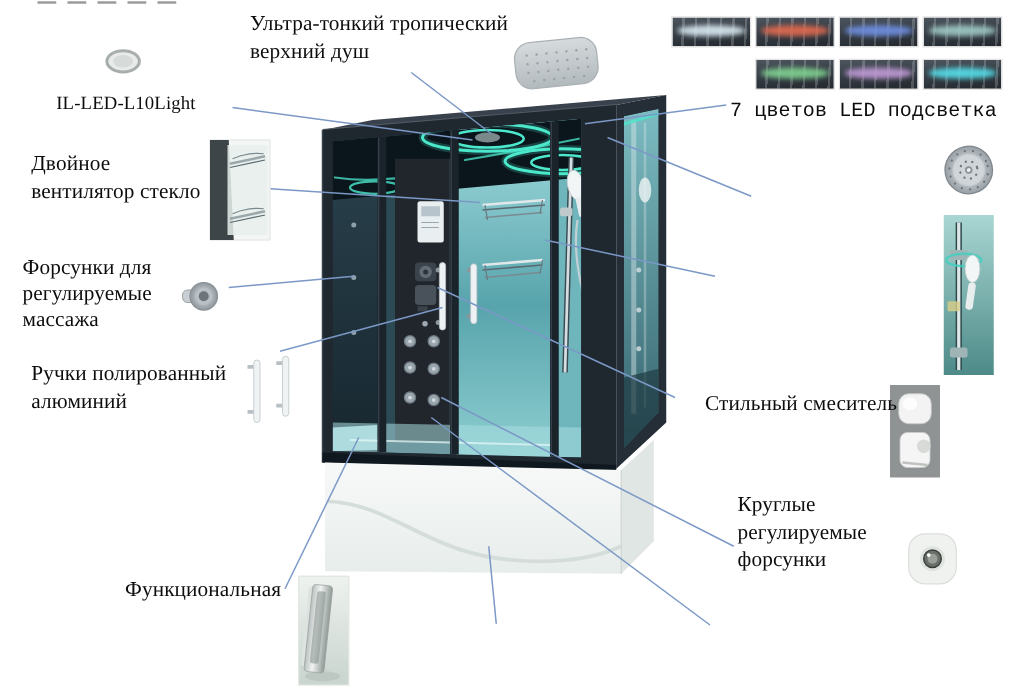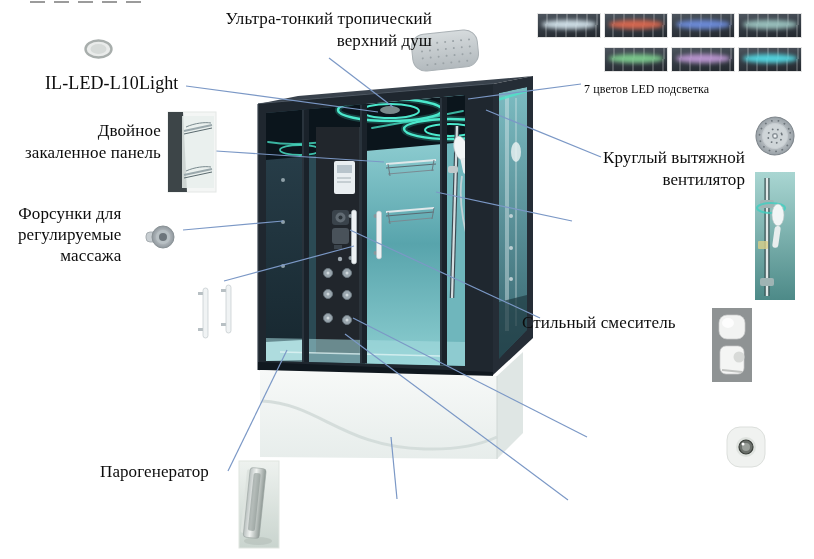--- a/index.html
+++ b/index.html
@@ -1,22 +1,22 @@
 <!DOCTYPE html>
 <html><head>
 <meta charset="utf-8">
 <style>
   html,body{margin:0;padding:0;background:#ffffff;}
   .canvas{position:relative;width:814px;height:559px;background:#fff;overflow:hidden;
-          font-family:"Liberation Serif","DejaVu Serif",serif;text-align:right;}
+          font-family:"Liberation Serif","DejaVu Serif",serif;}
   .art{position:absolute;left:0;top:0;width:814px;height:559px;}
   .label{position:absolute;font-size:17px;line-height:22px;color:#0c0c0c;
          white-space:pre-line;letter-spacing:.1px;}
-  .label.small{font-size:12px;}
-  .label.latin{font-size:18px;}
+  .label.small{font-size:16px;font-family:Liberation Mono, monospace;}
+  .label.latin{font-size:15px;}
   .led-thumb{position:absolute;width:62px;height:23px;border:1px solid #e4e4e4;
       background:linear-gradient(175deg,#4d555e 0%,#333a42 55%,#23282e 100%);overflow:hidden;}
   .led-thumb::before{content:"";position:absolute;inset:0;
       background:repeating-linear-gradient(93deg,transparent 0 8px,rgba(255,255,255,.20) 8px 10px);}
   .led-thumb::after{content:"";position:absolute;left:6%;right:6%;top:28%;height:36%;
       border-radius:50%;background:var(--led,#fff);filter:blur(2px);opacity:.92;}
 </style>
 </head>
 <body>
 
@@ -348,23 +348,26 @@
 <div class="led-thumb" style="left: 671px; top: 13px; --led: #6f8fe0;"></div>
 <div class="led-thumb" style="left: 738px; top: 13px; --led: #9fc8c4;"></div>
 <div class="led-thumb" style="left: 604px; top: 47px; --led: #7fd090;"></div>
 <div class="led-thumb" style="left: 671px; top: 47px; --led: #c09ad6;"></div>
 <div class="led-thumb" style="left: 738px; top: 47px; --led: #55dde8;"></div>
 
 <div class="label" style="left:200px;top:8px;width:232px">Ультра-тонкий тропический
 верхний душ</div>
 <div class="label latin" style="left:45px;top:72px">IL-LED-L10Light</div>
 <div class="label" style="left:25px;top:120px">Двойное
-закаленное панель</div>
+вентилятор стекло</div>
 <div class="label" style="left:18px;top:203px;line-height:21px">Форсунки для
 регулируемые
 массажа</div>
-<div class="label" style="left:100px;top:461px">Парогенератор</div>
+<div class="label" style="left:25px;top:288px">Ручки полированный
+алюминий</div>
+<div class="label" style="left:100px;top:461px">Функциональная</div>
 <div class="label small" style="left:584px;top:78px">7 цветов LED подсветка</div>
-<div class="label" style="left:603px;top:147px">Круглый вытяжной
-вентилятор</div>
-<div class="label" style="left:522px;top:312px">Стильный смеситель</div>
+<div class="label" style="left:564px;top:312px">Стильный смеситель</div>
+<div class="label" style="left:590px;top:393px">Круглые
+регулируемые
+форсунки</div>
 
 </div>
 
 </body></html>

